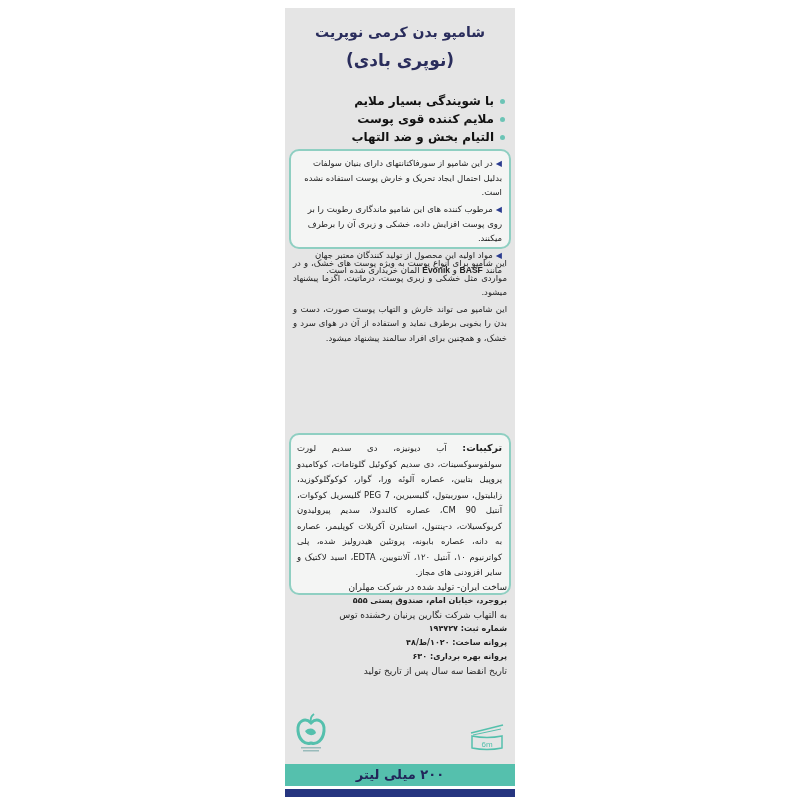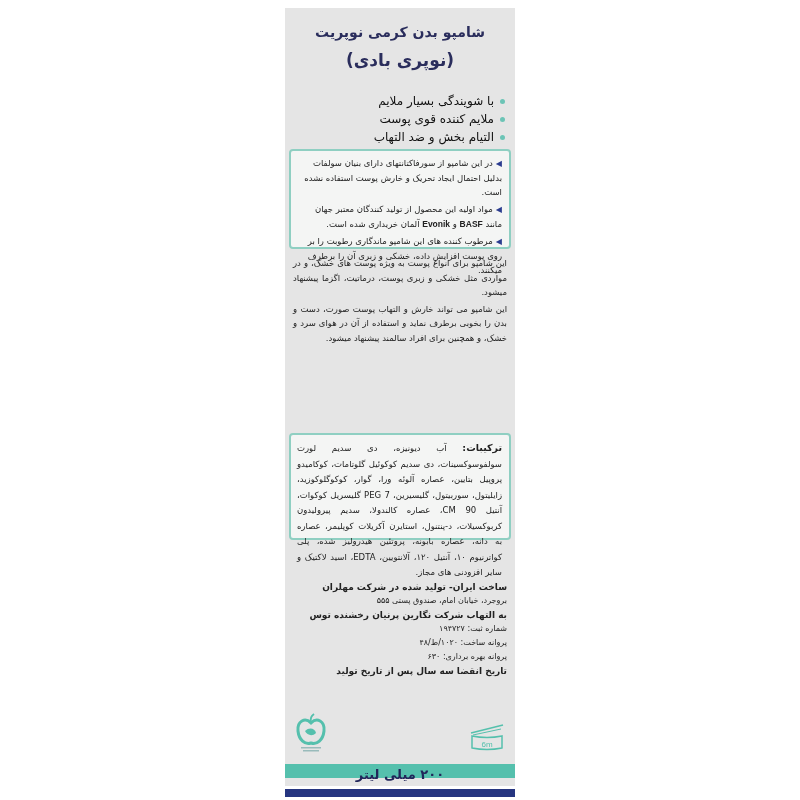--- a/index.html
+++ b/index.html
@@ -20,51 +20,51 @@
     }
     .subtitle {
       position: absolute; top: 42px; left: 0; right: 0; text-align: center;
       font-size: 17px; font-weight: bold; color: #2a2d5c;
     }
     .features {
       position: absolute; top: 84px; right: 10px; left: 10px;
       margin: 0; padding: 0; list-style: none;
     }
     .features li {
-      font-size: 12px; font-weight: normal; color: #111; line-height: 18px;
+      font-size: 12px; font-weight: bold; color: #111; line-height: 18px;
       display: flex; align-items: center; gap: 6px;
     }
     .dot { width: 5px; height: 5px; border-radius: 50%; background: #6cc4b6; flex: none; }
     .box {
       position: absolute; left: 4px; right: 4px;
-      border: 2px solid #8fcfc2; border-radius: 4px; background: #f4f5f4;
+      border: 2px solid #8fcfc2; border-radius: 10px; background: #f4f5f4;
       padding: 5px 7px 5px 6px; box-sizing: border-box;
     }
     .box1 { top: 141px; height: 100px; }
     .box1 p { margin: 0 0 3px 0; font-size: 8.5px; line-height: 14px; }
     .arrow { color: #2b3c8f; font-size: 8px; margin-left: 3px; }
     .latin { font-weight: bold; font-family: "Liberation Sans", sans-serif; }
     .desc {
       position: absolute; top: 248px; right: 8px; left: 8px;
       font-size: 8.5px; line-height: 14.5px; text-align: justify;
     }
     .desc p { margin: 0 0 2px 0; }
     .b { font-weight: bold; font-size: 9.5px; }
-    .box2 { top: 425px; height: 107px; }
+    .box2 { top: 425px; height: 162px; }
     .box2 p { margin: 0; font-size: 8.5px; line-height: 15.5px; text-align: justify; }
     .maker {
       position: absolute; top: 572px; right: 8px; left: 8px;
       font-size: 8px; line-height: 14px;
     }
-    .maker div { white-space: nowrap; }
-    .maker .bold { font-weight: bold; font-size: 9px; }
+    .maker div { white-space: nowrap; font-weight: bold; }
+    .maker .bold { font-weight: normal; font-size: 9px; }
     .logo { position: absolute; left: 10px; top: 705px; width: 32px; height: 40px; }
     .pao { position: absolute; right: 10px; top: 715px; width: 36px; height: 28px; }
     .volume-band {
-      position: absolute; left: 0; right: 0; top: 756px; height: 14px;
+      position: absolute; left: 0; right: 0; top: 756px; height: 22px;
       background: #55c0ad; text-align: center;
       font-size: 13px; font-weight: bold; color: #22265a; line-height: 22px;
     }
     .blue-band { position: absolute; left: 0; right: 0; top: 781px; height: 8px; background: #263580; }
   </style>
 </head>
 <body>
 
 <div class="panel">
   <div class="title">شامپو بدن کرمی نوپریت</div>
@@ -80,22 +80,22 @@
         <span>ملایم کننده قوی پوست</span>
       </li>
     <li>
         <span class="dot"></span>
         <span>التیام بخش و ضد التهاب</span>
       </li>
   </ul>
 
   <div class="box box1">
     <p><span class="arrow">◀</span><span>در این شامپو از سورفاکتانتهای دارای بنیان سولفات بدلیل احتمال ایجاد تحریک و خارش پوست استفاده نشده است.</span></p>
+    <p><span class="arrow">◀</span><span>مرطوب کننده های این شامپو ماندگاری رطوبت را بر روی پوست افزایش داده، خشکی و زبری آن را برطرف میکنند.</span></p>
     <p><span class="arrow">◀</span><span>مواد اولیه این محصول از تولید کنندگان معتبر جهان مانند</span> <span class="latin">BASF</span> <span>و</span> <span class="latin">Evonik</span> <span>آلمان خریداری شده است.</span></p>
-    <p><span class="arrow">◀</span><span>مرطوب کننده های این شامپو ماندگاری رطوبت را بر روی پوست افزایش داده، خشکی و زبری آن را برطرف میکنند.</span></p>
   </div>
 
   <div class="desc">
     <p>این شامپو برای انواع پوست به ویژه پوست های خشک، و در مواردی مثل خشکی و زبری پوست، درماتیت، اگزما پیشنهاد میشود.</p>
     <p>این شامپو می تواند خارش و التهاب پوست صورت، دست و بدن را بخوبی برطرف نماید و استفاده از آن در هوای سرد و خشک، و همچنین برای افراد سالمند پیشنهاد میشود.</p>
   </div>
 
   <div class="box box2">
     <p><span class="b">ترکیبات:</span> <span>آب دیونیزه، دی سدیم لورت سولفوسوکسینات، دی سدیم کوکوئیل گلوتامات، کوکامیدو پروپیل بتایین، عصاره آلوئه ورا، گوار، کوکوگلوکوزید، زایلیتول، سوربیتول، گلیسیرین، PEG 7 گلیسریل کوکوات، آنتیل CM 90، عصاره کالندولا، سدیم پیرولیدون کربوکسیلات، د-پنتنول، استایرن آکریلات کوپلیمر، عصاره به دانه، عصاره بابونه، پروتئین هیدرولیز شده، پلی کواترنیوم ۱۰، آنتیل ۱۲۰، آلانتویین، EDTA، اسید لاکتیک و سایر افزودنی های مجاز.</span></p>
   </div>

